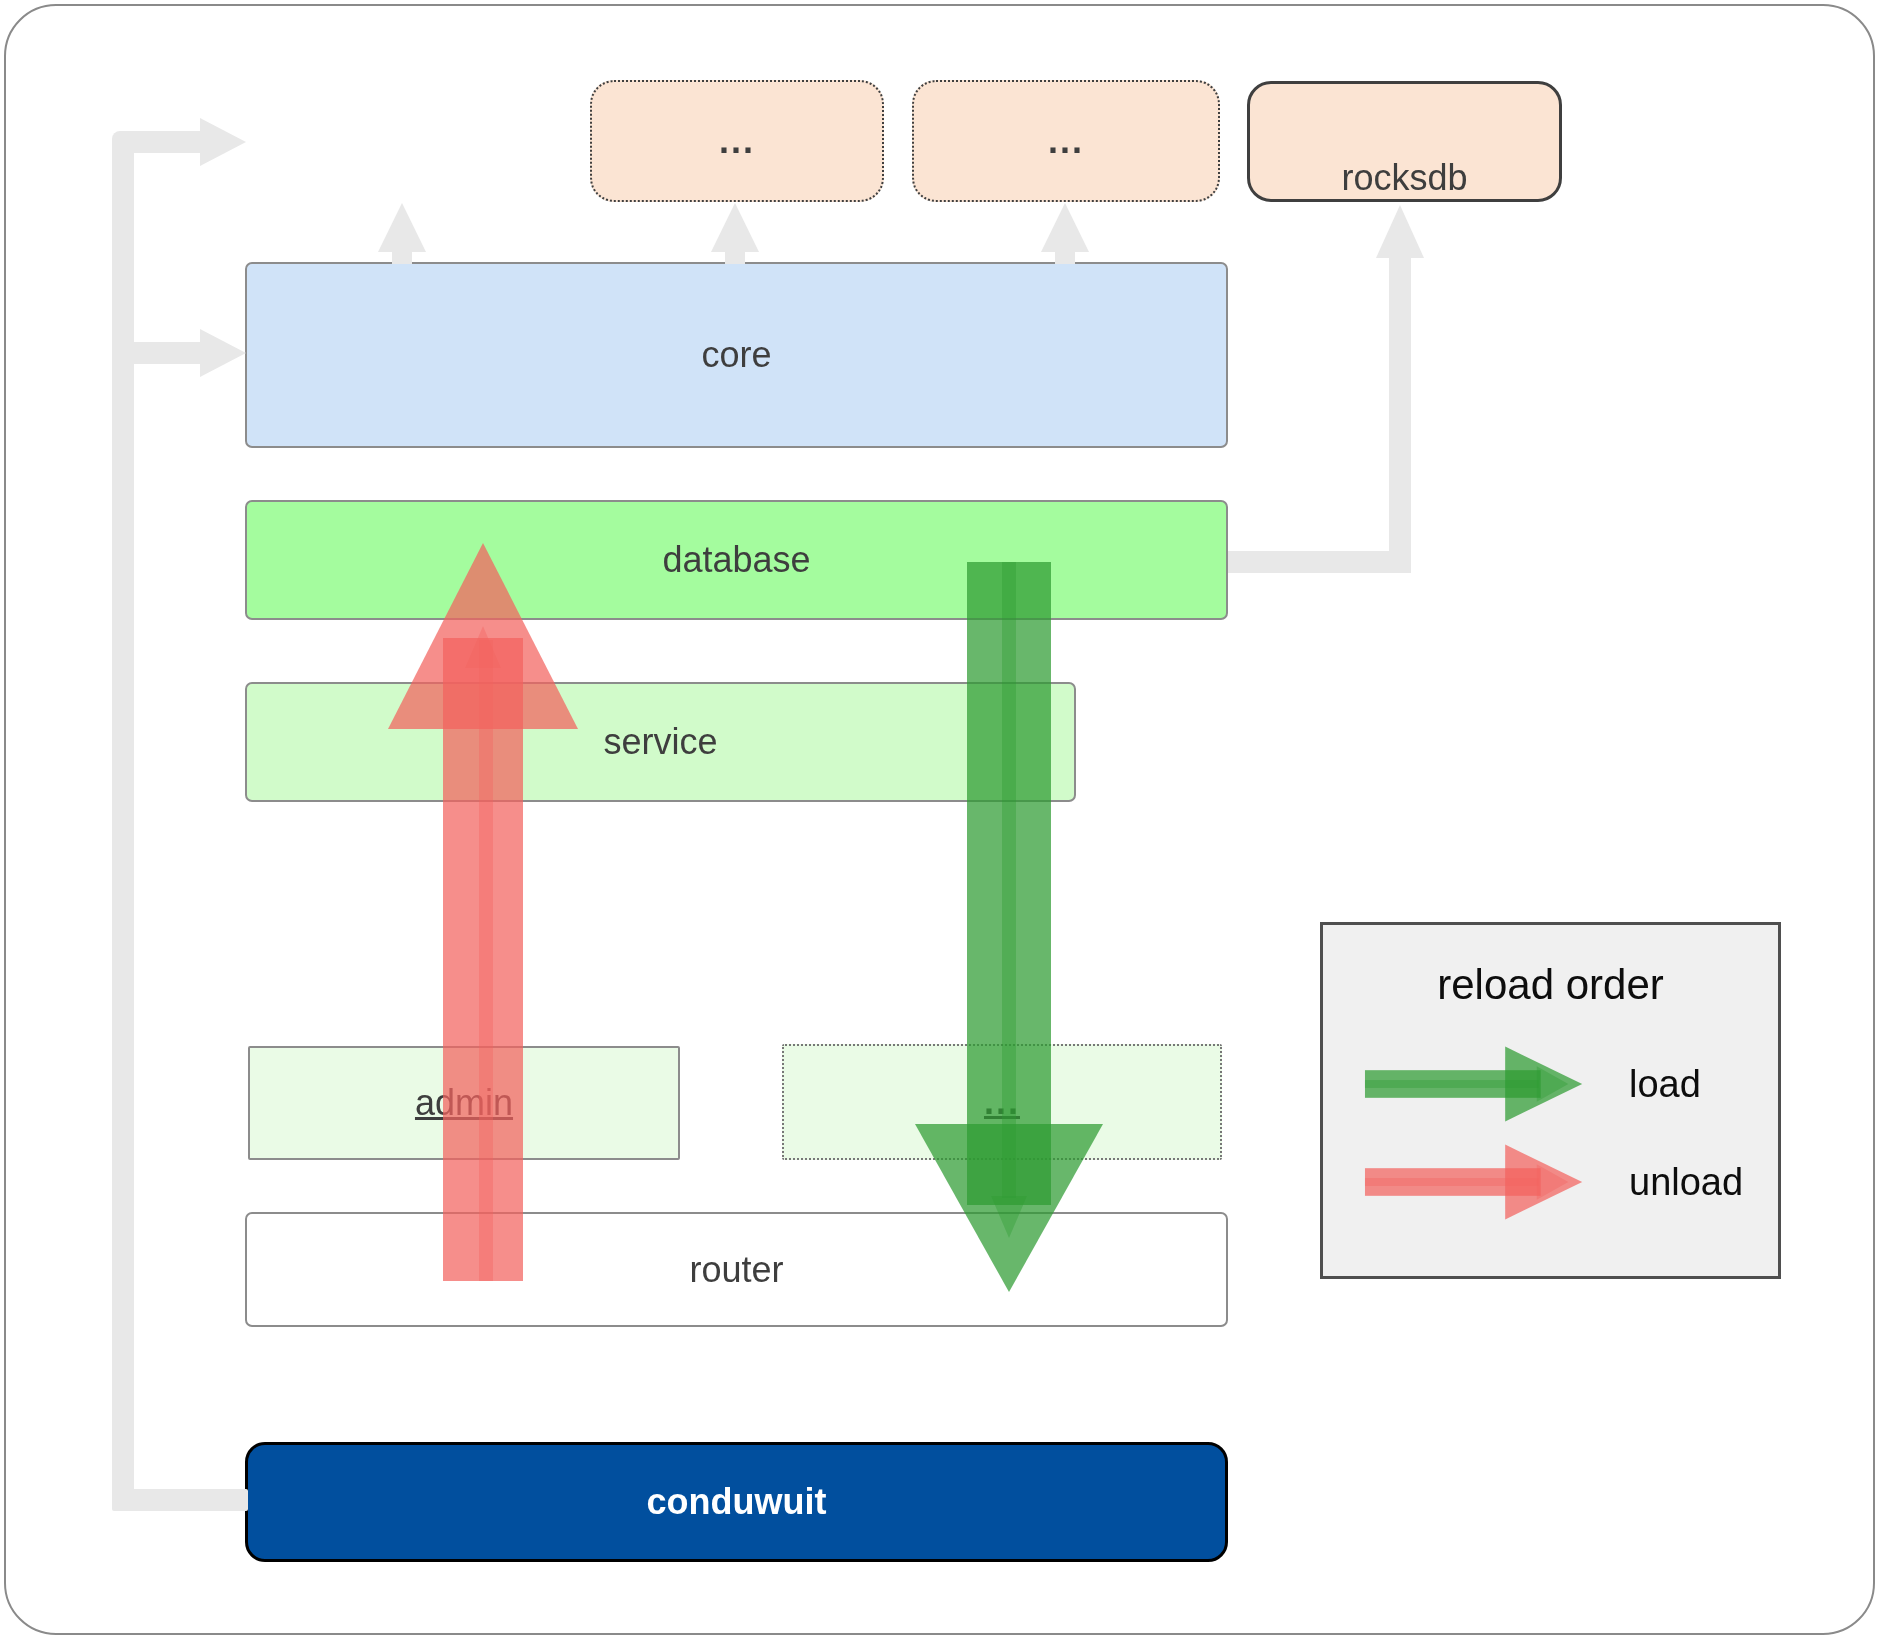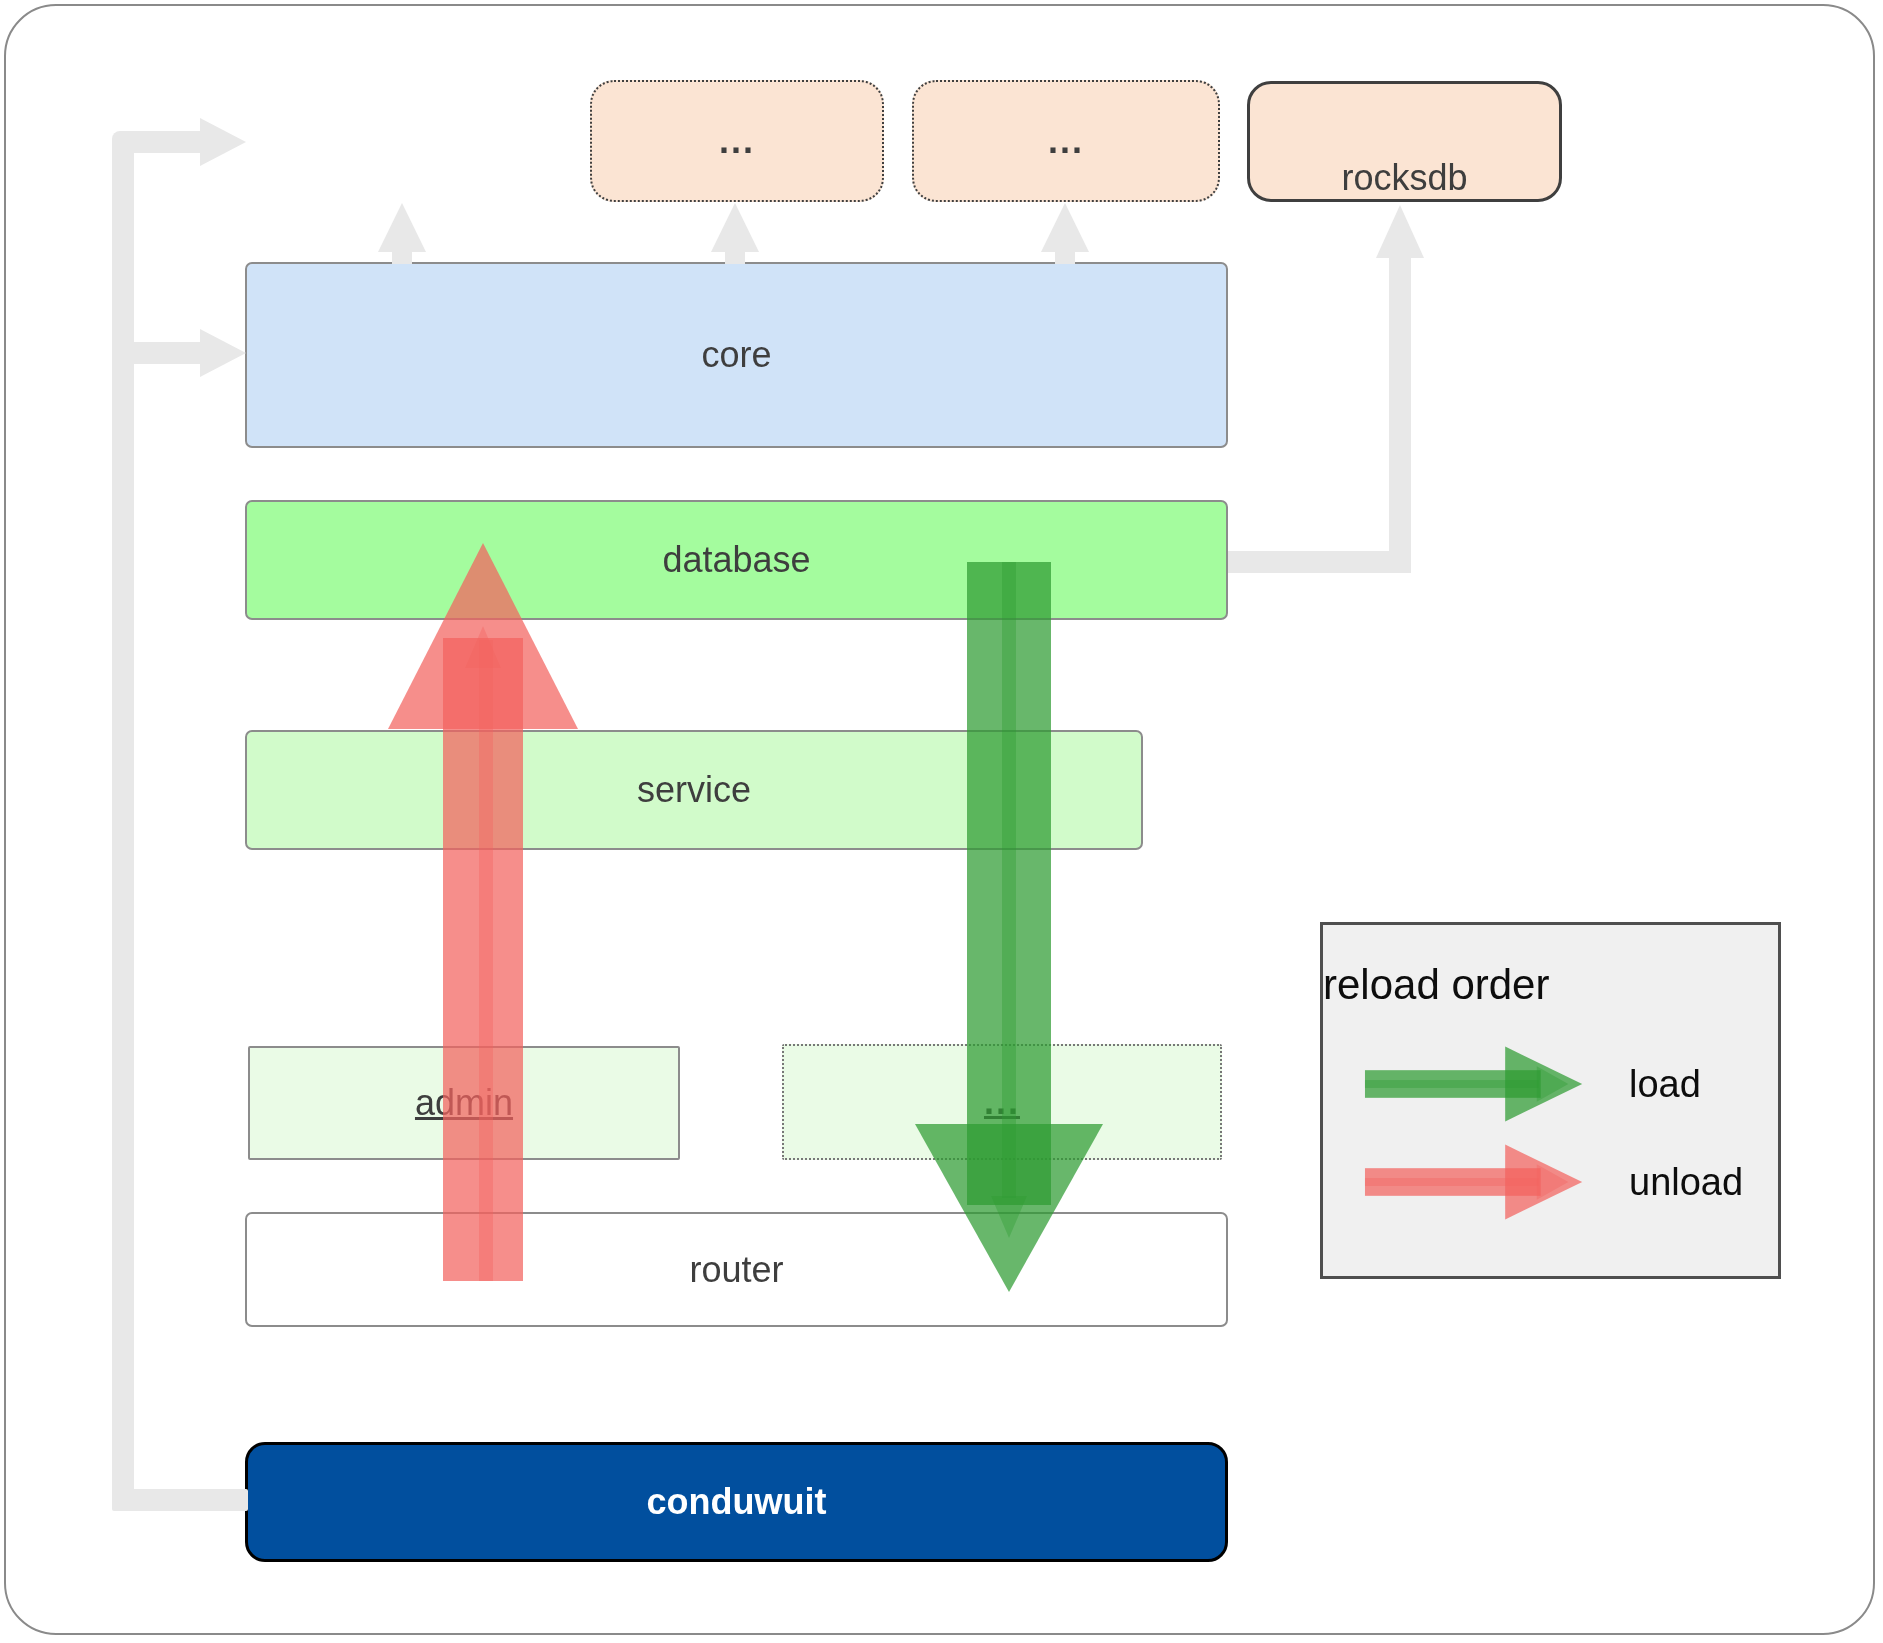--- a/index.html
+++ b/index.html
@@ -25,21 +25,21 @@
     background:var(--conduwuit-blue);border:3px solid #000;border-radius:20px;
     color:#fff;font-weight:700;
   }
   .overlay{position:absolute;left:0;top:0;pointer-events:none;}
   
   .legend{
     position:absolute;left:1320px;top:922px;width:461px;height:357px;
     background:var(--legend-bg);border:3px solid #4f4f4f;box-sizing:border-box;
   }
   .legend-title{
-    position:absolute;left:0;top:36px;width:100%;
+    position:absolute;left:0;top:36px;width:100%;text-align:center;
     font-size:42px;color:#0d0d0d;
   }
   .legend-row{position:absolute;left:40px;height:82px;display:flex;align-items:center;}
   .legend-row .glyph{width:232px;height:82px;}
   .legend-label{margin-left:34px;font-size:38px;color:#0d0d0d;}
 </style>
 </head>
 <body>
 
 <div class="canvas">
@@ -54,21 +54,21 @@
   <div class="node peach" style="left:1247px;top:81px;width:315px;height:121px;align-items:flex-end;">
     <span>rocksdb</span>
   </div>
 
   <div class="node layer" style="left:245px;top:262px;width:983px;height:186px;background:var(--core-blue);">
     <span>core</span>
   </div>
   <div class="node layer" style="left:245px;top:500px;width:983px;height:120px;background:var(--database-green);">
     <span>database</span>
   </div>
-  <div class="node layer" style="left:245px;top:682px;width:898px;height:120px;background:var(--service-green);margin-top:48px;">
+  <div class="node layer" style="left:245px;top:682px;width:831px;height:120px;background:var(--service-green);">
     <span>service</span>
   </div>
   <div class="node layer small" style="left:248px;top:1046px;width:432px;height:114px;background:var(--admin-green);">
     <span>admin</span>
   </div>
   <div class="node layer small" style="left:782px;top:1044px;width:440px;height:116px;background:var(--admin-green);border:2px dotted #777;">
     <span class="ellipsis">...</span>
   </div>
   <div class="node layer" style="left:245px;top:1212px;width:983px;height:115px;background:var(--router-white);text-align:right;">
     <span>router</span>

